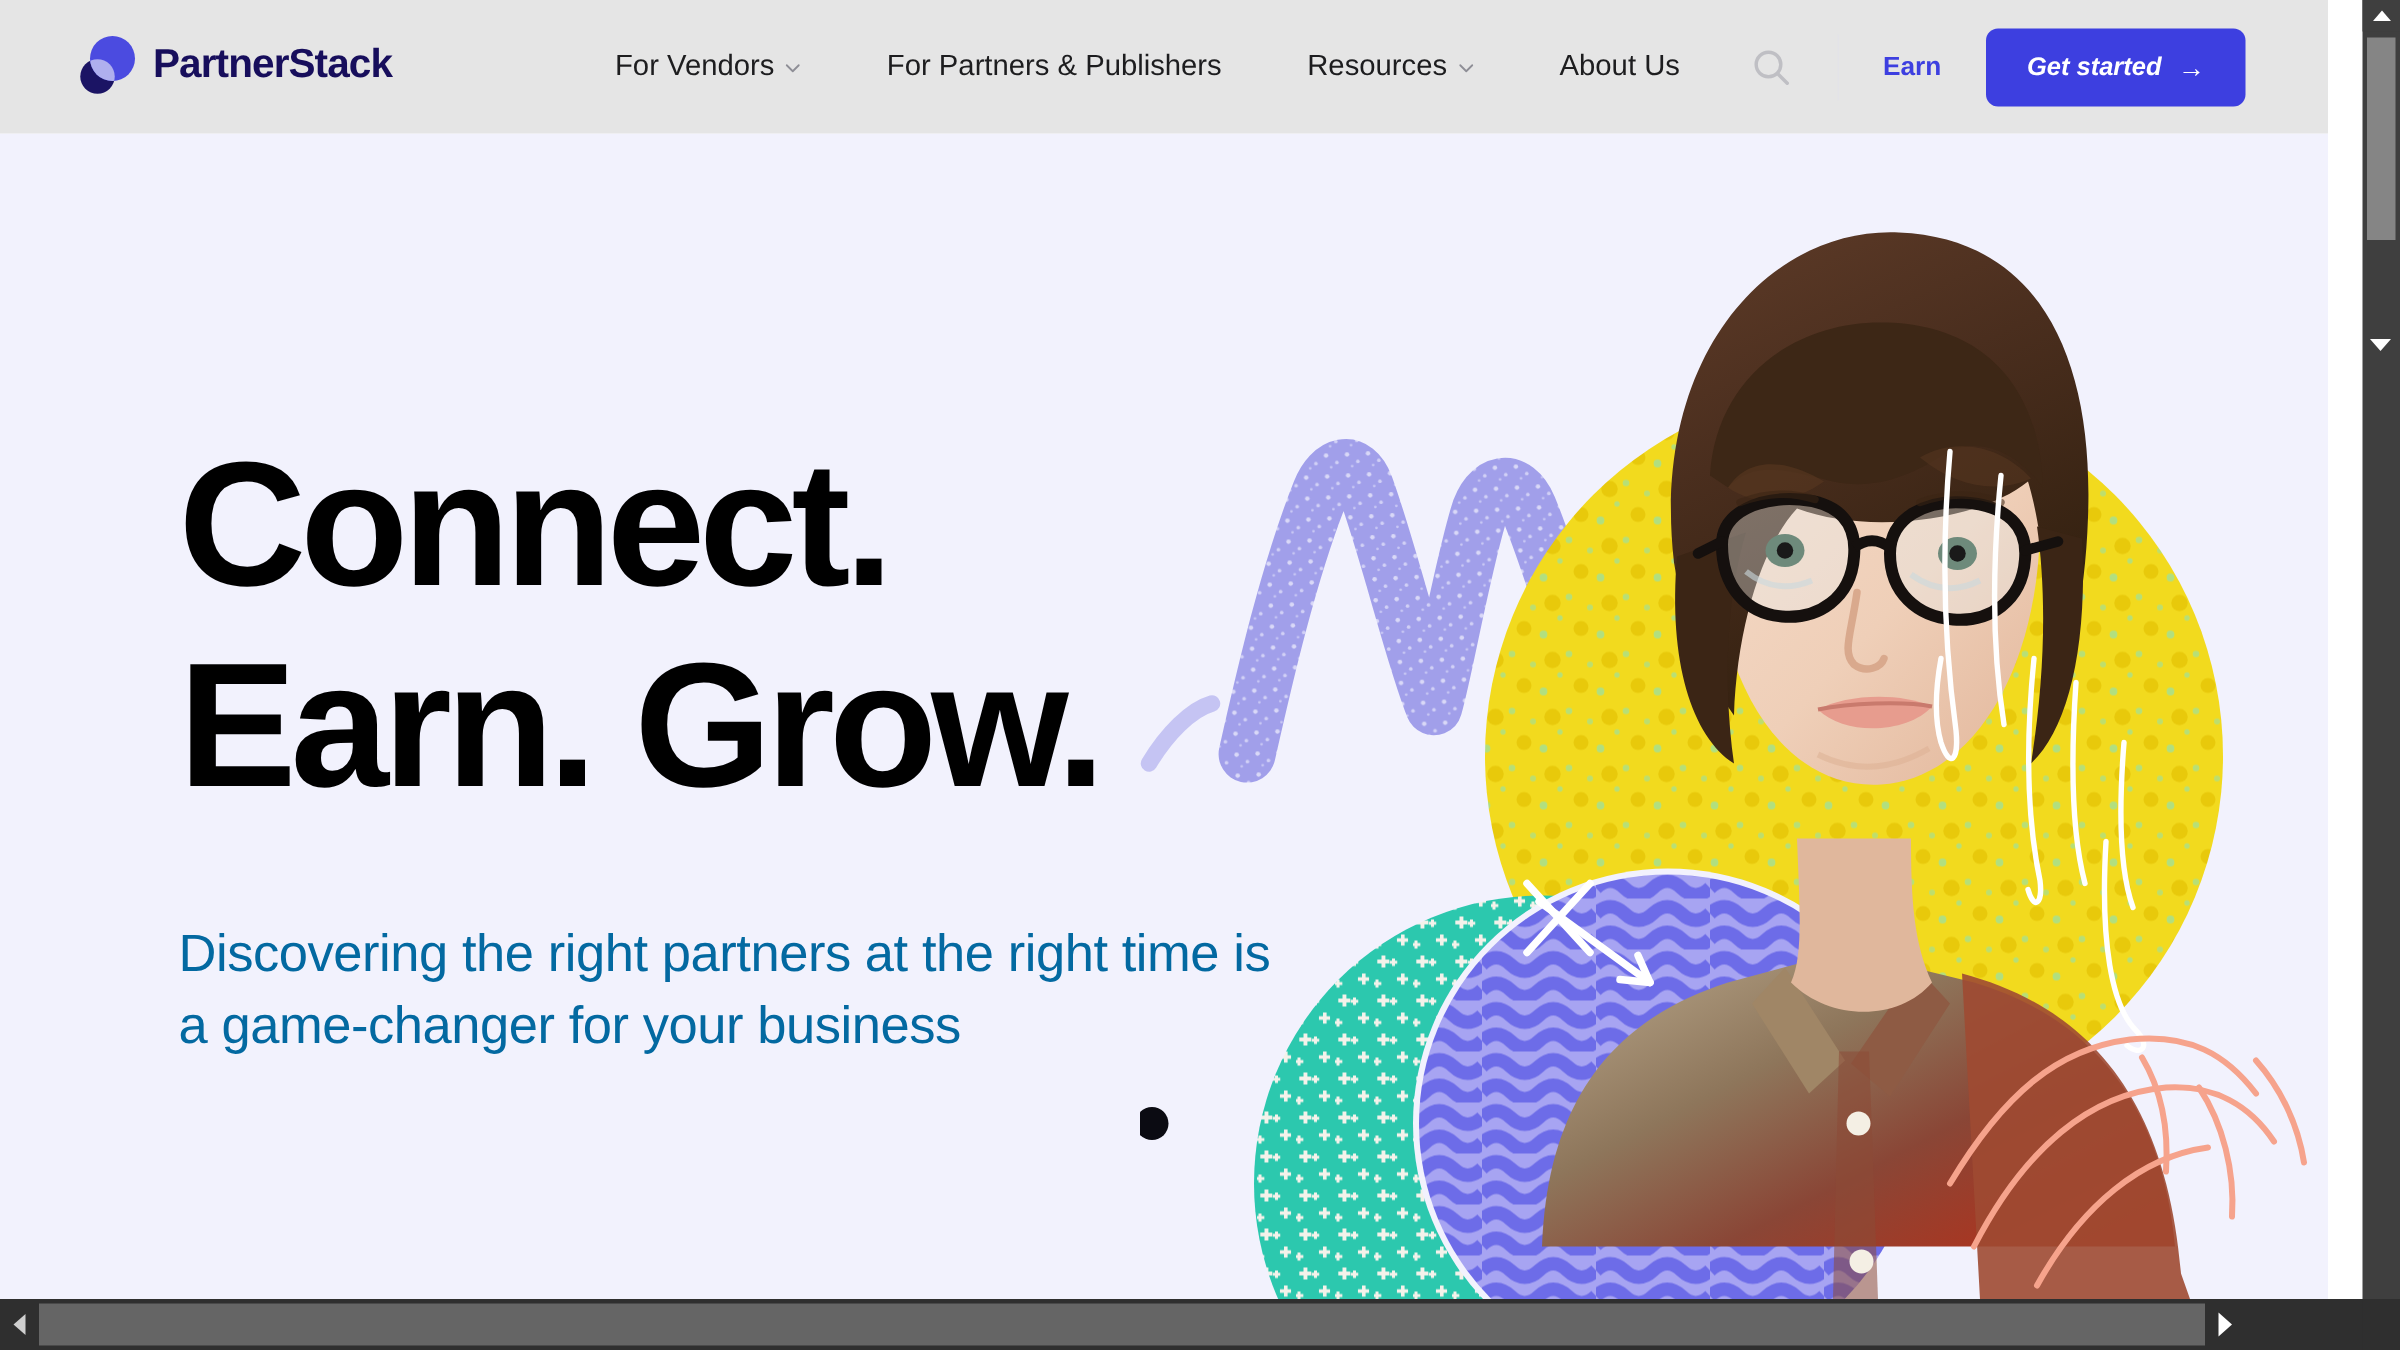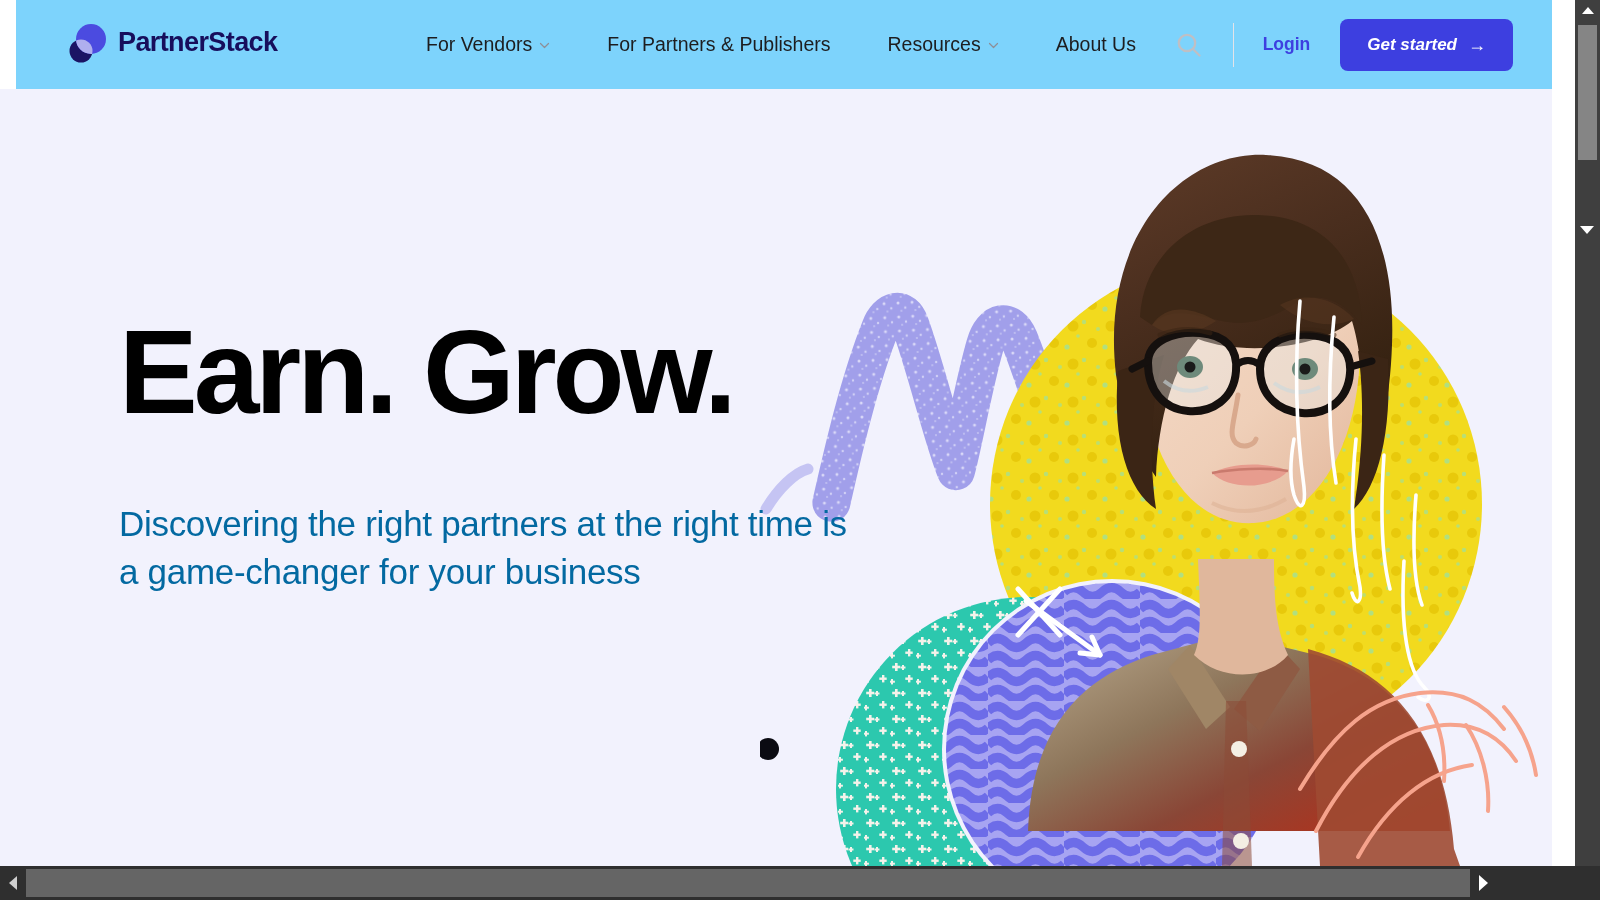--- a/index.html
+++ b/index.html
@@ -28,25 +28,24 @@
     height: 866px;
     overflow: hidden;
     background: #ffffff;
   }
 
   
   .site-header {
     position: relative;
     height: 89px;
     width: 1552px;
-    background: #7dd3fc;
+    background: #e5e5e5;
     display: flex;
     align-items: center;
     z-index: 20;
-    margin-left: 16px;
   }
 
   .brand {
     position: absolute;
     left: 51px;
     top: 20px;
     display: flex;
     align-items: center;
     gap: 11px;
     text-decoration: none;
@@ -336,21 +335,21 @@
           <span>
             <svg width="30" height="30" viewBox="0 0 30 30">
               <circle cx="13" cy="13" r="8.2" stroke="#bfbfc4" stroke-width="2.3" fill="none"></circle>
               <line x1="19" y1="19" x2="25.5" y2="25.5" stroke="#bfbfc4" stroke-width="2.3" stroke-linecap="round"></line>
             </svg>
           </span>
         </button>
 
         <div class="header-divider"></div>
 
-        <a class="login-link" href="#">Login</a>
+        <a class="login-link" href="#">Earn</a>
 
         <button class="cta-btn">
           <span>Get started</span>
           <span class="cta-arrow">→</span>
         </button>
       </div>
     </header>
 
     <section class="hero">
 
@@ -519,20 +518,21 @@
             <path d="M598 768 C 628 714, 668 682, 712 676"></path>
             <path d="M668 616 C 680 636, 686 662, 684 692"></path>
             <path d="M706 636 C 722 660, 730 692, 728 722"></path>
             <path d="M744 618 C 760 636, 772 660, 776 686"></path>
           </g>
         </svg>
       </div>
 
       <div class="hero-copy">
         <h1 class="hero-title">
+          <span>Connect.</span>
           <span class="line2">Earn. Grow.</span>
         </h1>
         <p class="hero-sub">Discovering the right partners at the right time is a game-changer for your business</p>
       </div>
     </section>
 
   </div>
 
   <div class="sb-v">
     <div class="sb-v-up">

